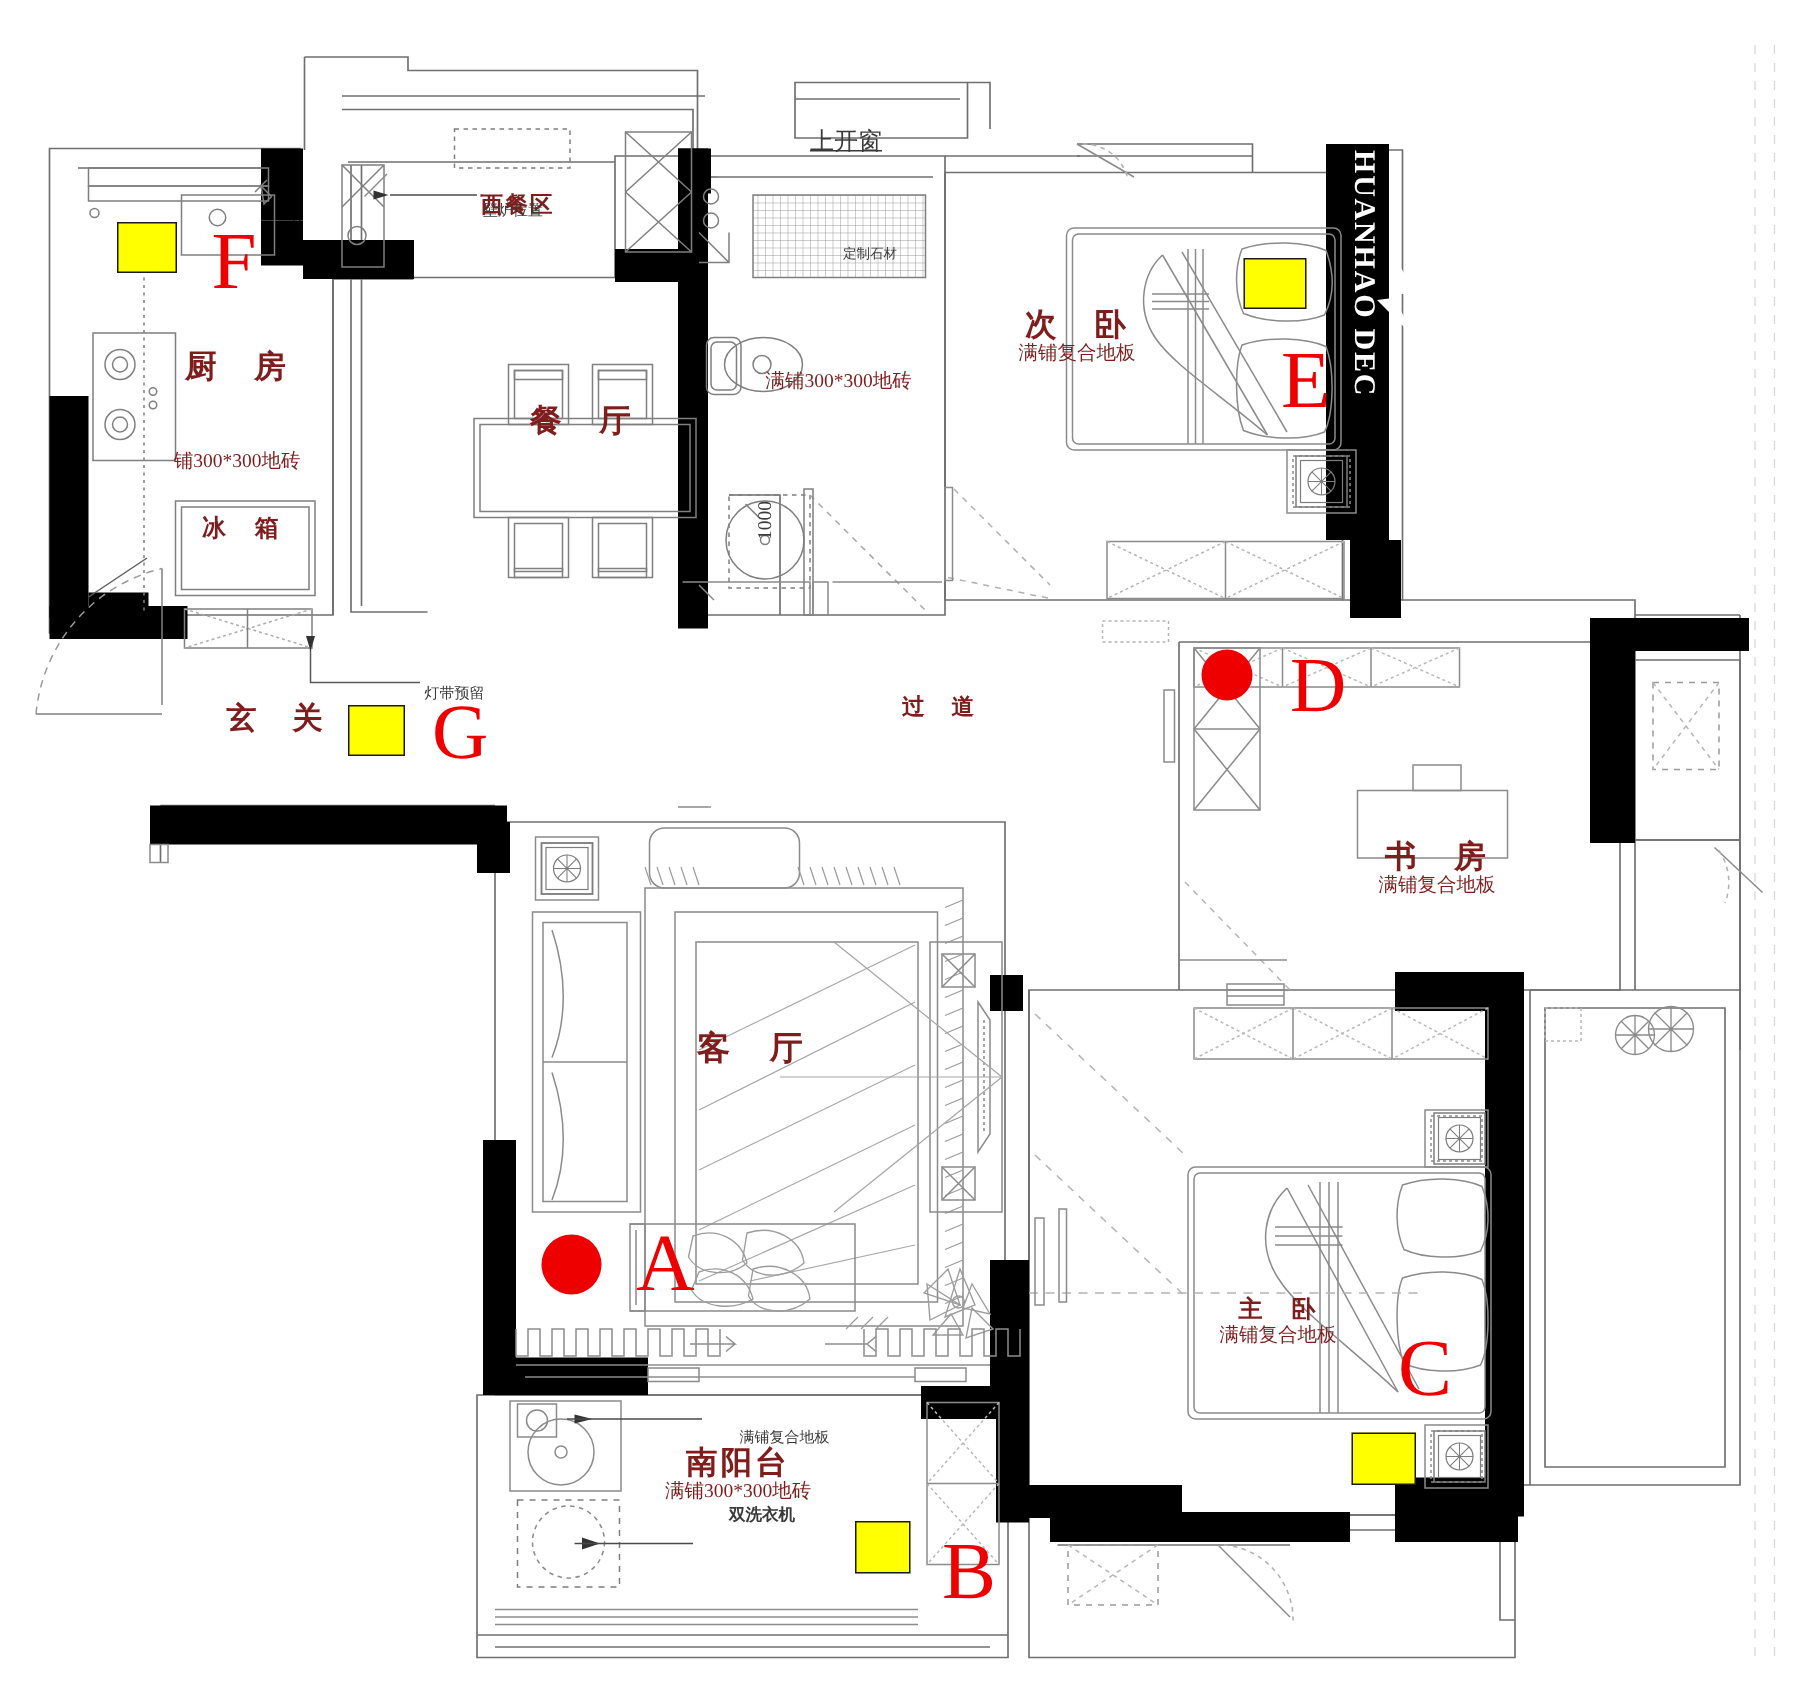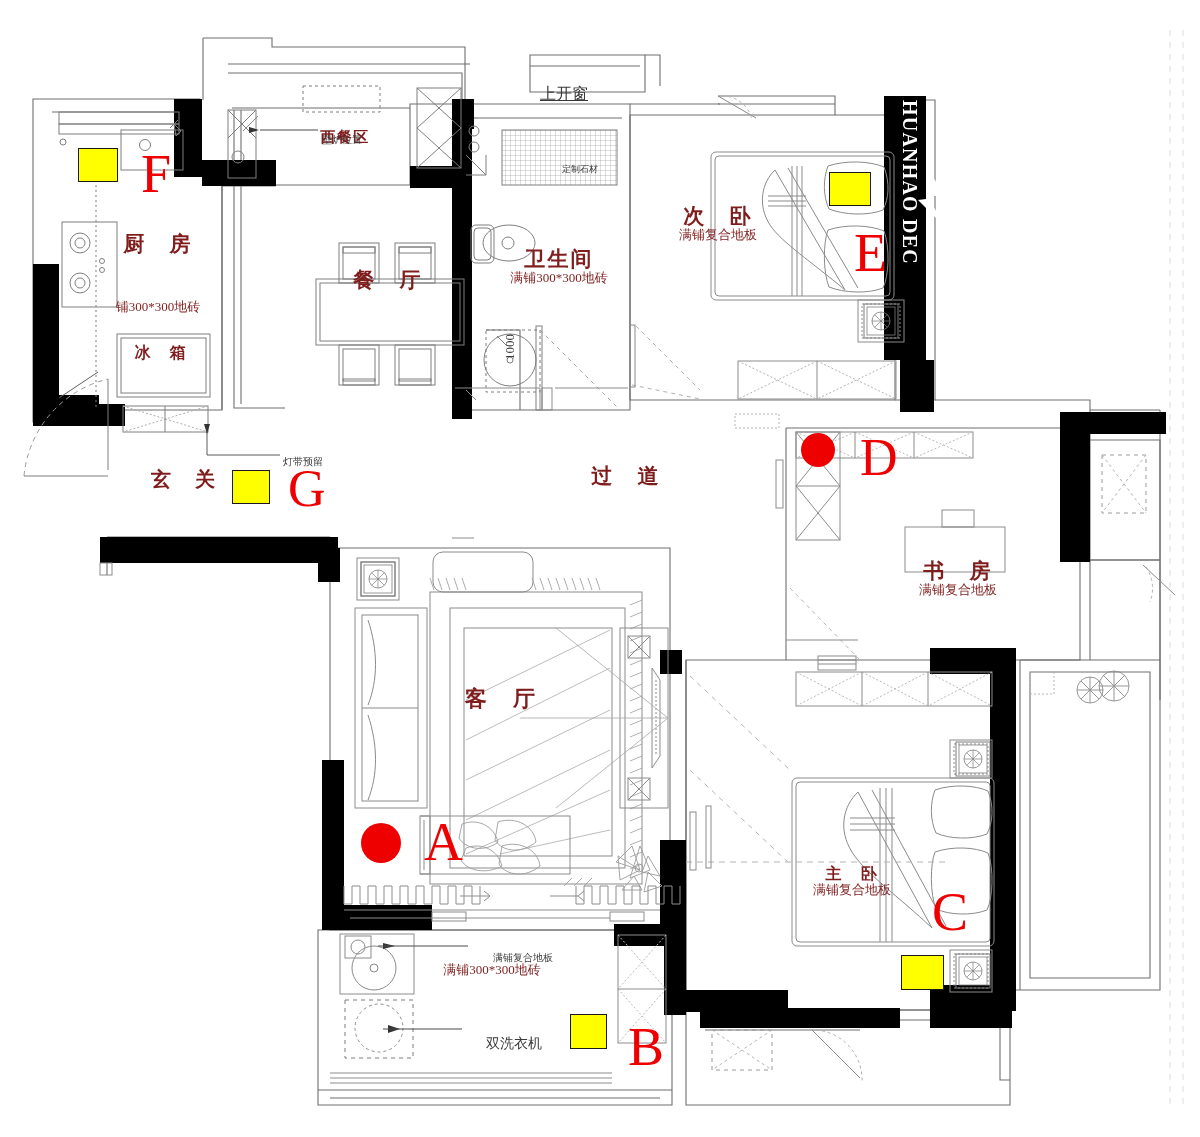--- a/index.html
+++ b/index.html
@@ -525,57 +525,57 @@
       <div class="room-label" style="left: 77px; top: 344px; width: 168px;">
         <span class="rname" style="font-size: 16px;">冰　箱</span>
       </div>
       <div class="room-label" style="left: 269px; top: 129px; width: 152px;">
         <span class="rname" style="font-size: 15px;">西餐区</span>
       </div>
       <div class="room-label" style="left: 288px; top: 268px; width: 200px;">
         <span class="rname" style="font-size: 21px;">餐　厅</span>
       </div>
       <div class="room-label" style="left: 439px; top: 247px; width: 240px;">
-        <span class="rname" style="font-size: 21px;">卫生间</span>
         <span class="rsub" style="font-size: 13px;">满铺300*300地砖</span>
       </div>
       <div class="room-label" style="left: 608px; top: 204px; width: 220px;">
         <span class="rname" style="font-size: 21px;">次　卧</span>
         <span class="rsub" style="font-size: 13px;">满铺复合地板</span>
       </div>
       <div class="room-label" style="left: 848px; top: 559px; width: 220px;">
         <span class="rname" style="font-size: 21px;">书　房</span>
         <span class="rsub" style="font-size: 13px;">满铺复合地板</span>
       </div>
       <div class="room-label" style="left: 742px; top: 865px; width: 220px;">
         <span class="rname" style="font-size: 16px;">主　卧</span>
         <span class="rsub" style="font-size: 13px;">满铺复合地板</span>
       </div>
       <div class="room-label" style="left: 401px; top: 686px; width: 200px;">
         <span class="rname" style="font-size: 22px;">客　厅</span>
       </div>
       <div class="room-label" style="left: 526px; top: 464px; width: 200px;">
-        <span class="rname" style="font-size: 21px;">过　道</span>
+        <span class="rname" style="font-size: 15px;">过　道</span>
       </div>
       <div class="room-label" style="left: 84px; top: 468px; width: 200px;">
         <span class="rname" style="font-size: 20px;">玄　关</span>
       </div>
       <div class="room-label" style="left: 372px; top: 963px; width: 240px;">
+        <span class="rname" style="font-size: 21px;">南阳台</span>
         <span class="rsub" style="font-size: 13px;">满铺300*300地砖</span>
       </div>
     </div>
 
   <div id="note-labels">
       <div class="note-label" style="left: 540px; top: 84px; font-size: 16px; text-decoration: underline;">上开窗</div>
       <div class="note-label" style="left: 322px; top: 133px; font-size: 10px;">壁炉位置</div>
       <div class="note-label" style="left: 562px; top: 163px; font-size: 9px;">定制石材</div>
       <div class="note-label" style="left: 502px; top: 360px; font-size: 13px; transform: rotate(-90deg); transform-origin: 0px 0px;">1000</div>
       <div class="note-label" style="left: 283px; top: 455px; font-size: 10px;">灯带预留</div>
       <div class="note-label" style="left: 493px; top: 951px; font-size: 10px;">满铺复合地板</div>
-      <div class="note-label" style="left: 486px; top: 1035px; font-size: 14px;">双洗衣机</div>
+      <div class="note-label" style="left: 486px; top: 1002px; font-size: 11px; font-weight: bold;">双洗衣机</div>
     </div>
 
   <div id="yellow-boxes">
       <div class="yellow-box" style="left: 78px; top: 148px; width: 40px; height: 34px; background: rgb(255, 255, 0);"></div>
       <div class="yellow-box" style="left: 829px; top: 172px; width: 42px; height: 34px; background: rgb(255, 255, 0);"></div>
       <div class="yellow-box" style="left: 232px; top: 470px; width: 38px; height: 34px; background: rgb(255, 255, 0);"></div>
       <div class="yellow-box" style="left: 901px; top: 955px; width: 43px; height: 35px; background: rgb(255, 255, 0);"></div>
       <div class="yellow-box" style="left: 570px; top: 1014px; width: 37px; height: 35px; background: rgb(255, 255, 0);"></div>
     </div>
 

